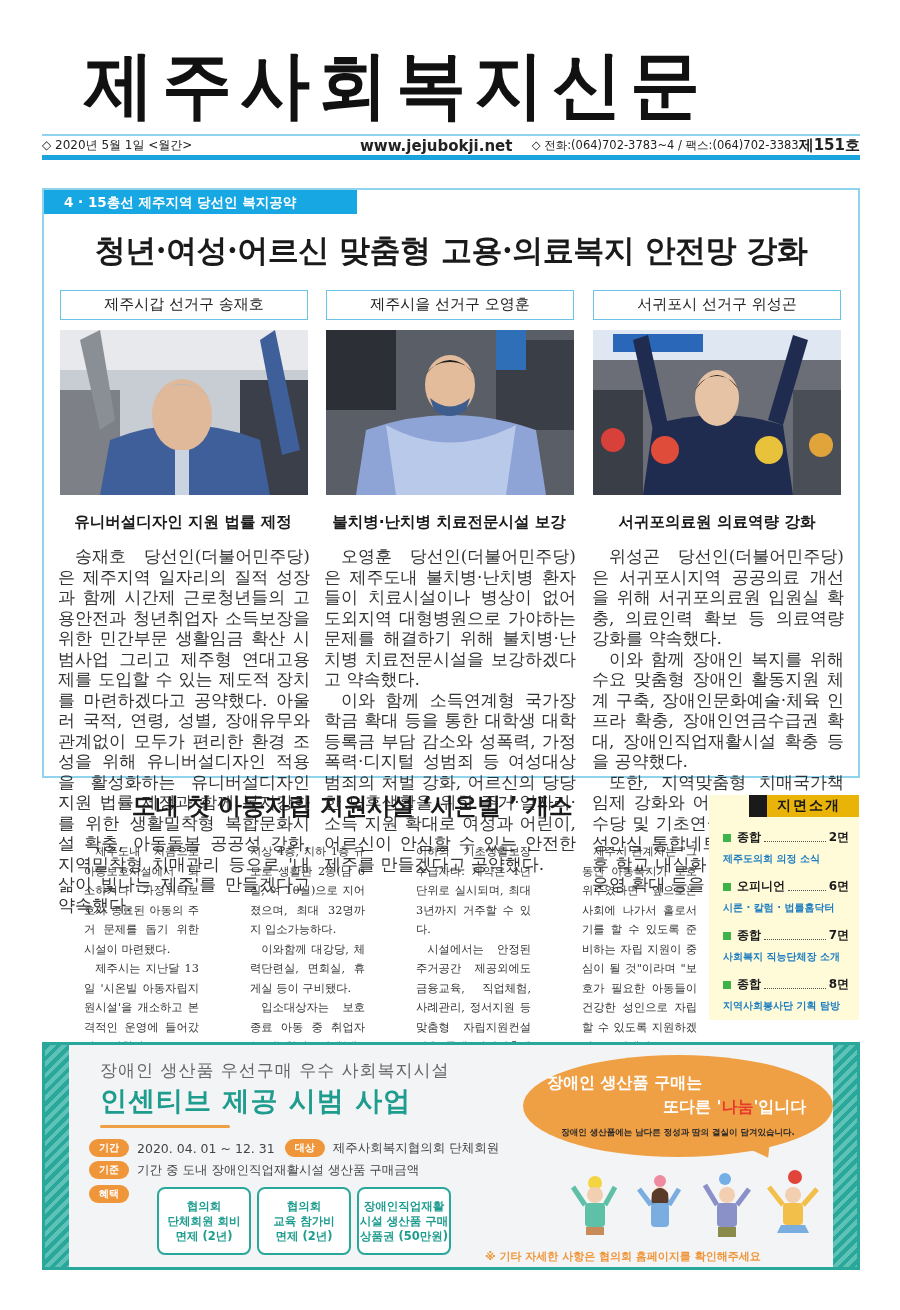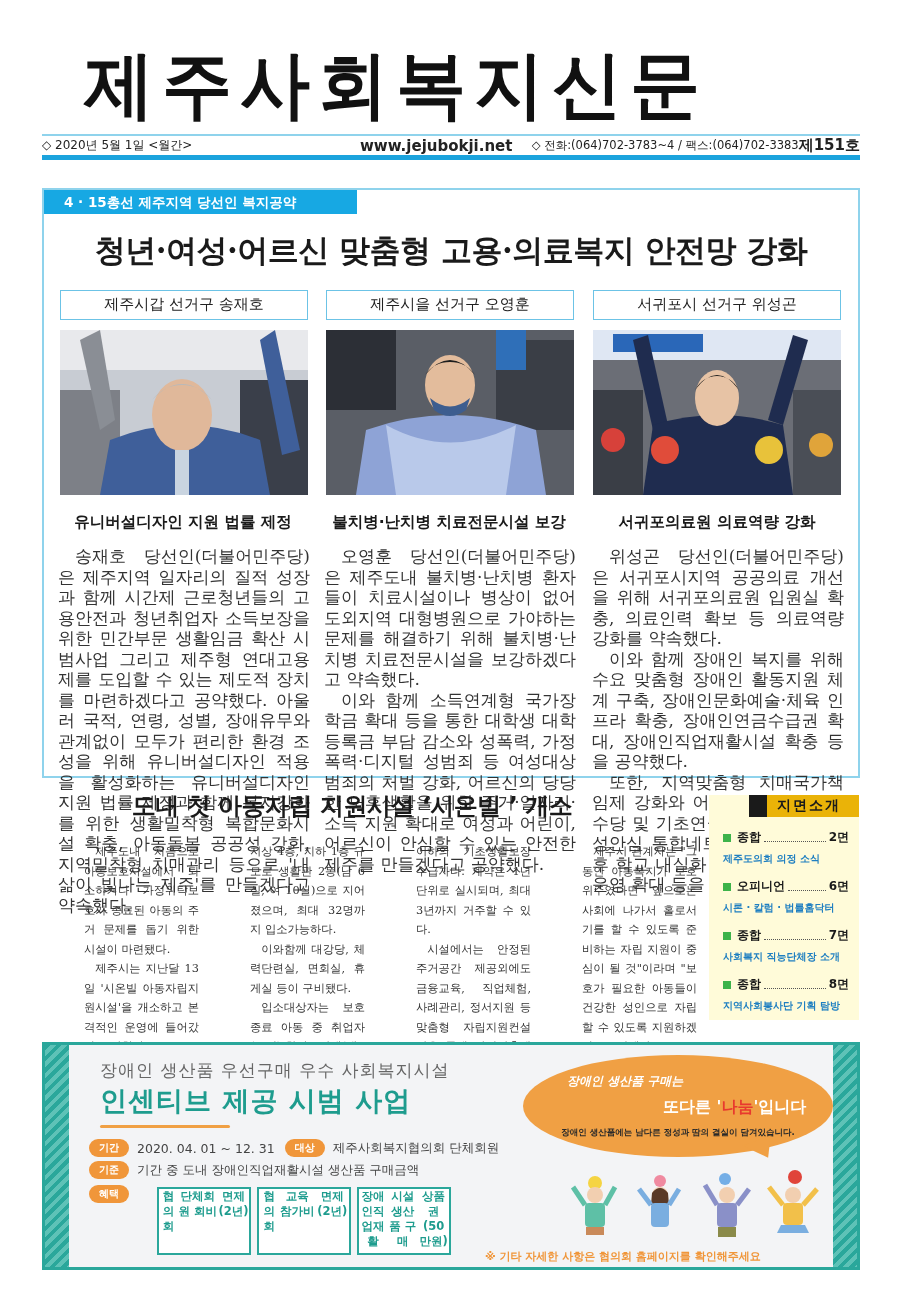--- a/index.html
+++ b/index.html
@@ -40,23 +40,23 @@
   .index-sub { font-size: 10px; color: #1f7fc1; margin-top: 6px; font-weight: bold; }
 
   .ad { position: absolute; left: 42px; top: 1042px; width: 818px; height: 228px; border: 3px solid #2aa79b; background: #f3f4f6; overflow: hidden; }
   .ad-stripe-l { position: absolute; left: 0; top: 0; width: 24px; height: 100%; background: repeating-linear-gradient(135deg, #2aa79b 0 4px, #5ec2b7 4px 8px); }
   .ad-stripe-r { position: absolute; right: 0; top: 0; width: 24px; height: 100%; background: repeating-linear-gradient(135deg, #2aa79b 0 4px, #5ec2b7 4px 8px); }
   .ad-sub { position: absolute; left: 55px; top: 14px; font-size: 17px; color: #666; letter-spacing: 1px; }
   .ad-main { position: absolute; left: 55px; top: 38px; font-size: 27px; font-weight: bold; color: #1e9c8e; letter-spacing: 1px; }
   .ad-underline { position: absolute; left: 55px; top: 80px; width: 130px; height: 3px; background: #f0a044; border-radius: 2px; }
   .ad-row { position: absolute; left: 44px; display: flex; align-items: center; font-size: 12.5px; color: #444; justify-content: flex-end; }
   .pill { background: #f0963a; color: #fff; font-size: 10px; border-radius: 10px; padding: 2px 10px; margin-right: 8px; font-weight: bold; }
-  .benefit { position: absolute; top: 142px; width: 94px; height: 68px; border: 2.5px solid #2aa79b; border-radius: 0; background: #fff; text-align: center; font-size: 11.5px; font-weight: bold; color: #1e9c8e; display: flex; flex-direction: row; justify-content: center; line-height: 15px; }
+  .benefit { position: absolute; top: 142px; width: 94px; height: 68px; border: 2.5px solid #2aa79b; border-radius: 8px; background: #fff; text-align: center; font-size: 11.5px; font-weight: bold; color: #1e9c8e; display: flex; flex-direction: column; justify-content: center; line-height: 15px; }
   .bubble { position: absolute; left: 478px; top: 10px; width: 310px; height: 102px; background: #f0a044; border-radius: 50%; text-align: center; color: #fff; }
-  .bubble .l1 { position: absolute; left: 44px; top: 18px; font-size: 12px; font-weight: bold; font-style: italic; }
+  .bubble .l1 { position: absolute; left: 24px; top: 18px; font-size: 16px; font-weight: bold; }
   .bubble .l2 { position: absolute; left: 140px; top: 42px; font-size: 16px; font-weight: bold; }
   .bubble .l2 .hl { color: #e8392e; }
   .bubble .l3 { position: absolute; left: 20px; top: 72px; width: 270px; font-size: 8.5px; font-weight: bold; color: #2a2a2a; }
   .bubble-tail { position: absolute; left: 700px; top: 95px; width: 0; height: 0; border-left: 20px solid transparent; border-right: 10px solid transparent; border-top: 20px solid #f0a044; transform: rotate(-20deg); }
   .kids { position: absolute; left: 510px; top: 120px; width: 280px; height: 85px; }
   .ad-foot { position: absolute; left: 440px; top: 204px; font-size: 11px; font-weight: bold; color: #f0963a; }
 </style>
 </head>
 <body>
 

